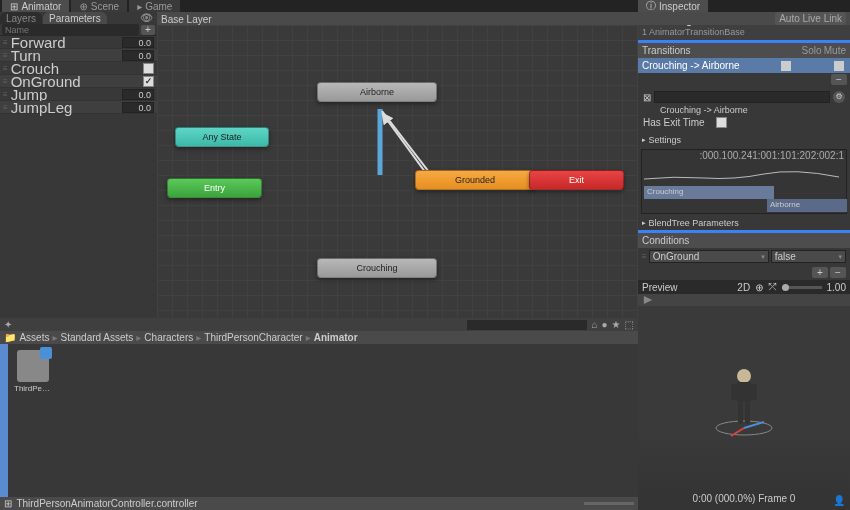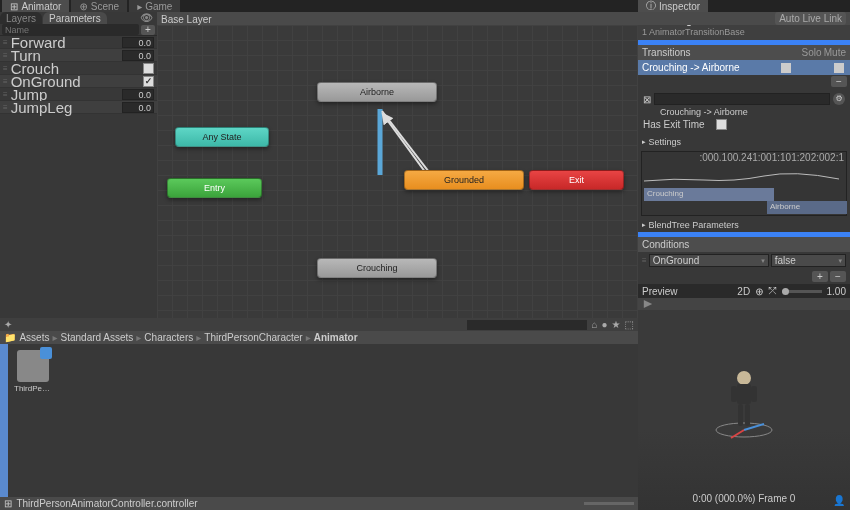--- a/index.html
+++ b/index.html
@@ -35,21 +35,21 @@
 .node.red{background:linear-gradient(#e84444,#c82828);color:#fff}
 .path-text{position:absolute;bottom:1px;right:4px;font-size:8px;color:#aaa;font-style:italic}
 svg.edges{position:absolute;inset:13px 0 12px 0;pointer-events:none}
 .inspector{position:absolute;right:0;top:0;width:212px;height:510px;background:#383838;display:flex;flex-direction:column}
 .insp-tab{height:12px;background:#232323;display:flex}
 .insp-tab .tab{background:#4d4d4d;color:#ccc}
 .insp-header{background:#3f3f3f;padding:3px 4px;display:flex;flex-direction:column;gap:1px;position:relative}
 .insp-title{color:#ccc;font-size:10px;font-weight:bold}
 .insp-sub{color:#999;font-size:9px}
 .insp-gear{position:absolute;right:4px;top:3px;color:#aaa;font-size:10px}
-.section-hdr{background:#4d4d4d;color:#ccc;font-size:9px;padding:2px 4px;display:flex;align-items:center;border-top:5px solid #3b82f6}
+.section-hdr{background:#4d4d4d;color:#ccc;font-size:9px;padding:2px 4px;display:flex;align-items:center;border-top:3px solid #3b82f6}
 .section-hdr .right{margin-left:auto;color:#999;font-size:8px}
 .trans-row{background:#5a7aa8;color:#fff;padding:2px 4px;font-size:9px;display:flex;align-items:center}
 .trans-row .ck{width:10px;height:10px;background:#ccc;margin-left:auto;margin-right:2px}
 .minus-row{display:flex;justify-content:flex-end;padding:1px 3px}
 .minus-btn{width:16px;height:11px;background:#555;color:#ccc;text-align:center;line-height:11px;border-radius:2px}
 .insp-body{padding:3px 5px;color:#ccc;font-size:9px}
 .field-row{display:flex;align-items:center;padding:2px 0;gap:3px}
 .field-input{flex:1;background:#2a2a2a;border:1px solid #222;height:12px;color:#ccc;padding:0 3px}
 .circle-btn{width:12px;height:12px;border-radius:50%;background:#555;color:#ccc;text-align:center;line-height:12px;font-size:8px}
 .timeline{height:65px;background:#353535;margin:2px 3px;border:1px solid #222;position:relative}
@@ -168,21 +168,21 @@
       <line x1="105" y1="170" x2="247" y2="170" stroke="#c88a3a" stroke-width="2" marker-end="url(#ah)"></line>
       <line x1="223" y1="84" x2="223" y2="256" stroke="#5aa7d8" stroke-width="5"></line>
       <line x1="225" y1="86" x2="282" y2="160" stroke="#ddd" stroke-width="2" marker-end="url(#ah)"></line>
       <line x1="282" y1="166" x2="228" y2="92" stroke="#ddd" stroke-width="2" marker-end="url(#ah)"></line>
       <line x1="225" y1="253" x2="282" y2="178" stroke="#ddd" stroke-width="2" marker-end="url(#ah)"></line>
       <line x1="282" y1="172" x2="228" y2="247" stroke="#ddd" stroke-width="2" marker-end="url(#ah)"></line>
     </svg>
     <div class="node gray" style="left:160px;top:70px;width:120px">Airborne</div>
     <div class="node teal" style="left:18px;top:115px;width:94px">Any State</div>
     <div class="node green" style="left:10px;top:166px;width:95px">Entry</div>
-    <div class="node orange" style="left:247px;top:158px;width:120px">Grounded</div>
+    <div class="node orange" style="left:258px;top:158px;width:120px">Grounded</div>
     <div class="node red" style="left:372px;top:158px;width:95px">Exit</div>
     <div class="node gray" style="left:160px;top:246px;width:120px">Crouching</div>
     <div class="path-text">Standard Assets/Characters/ThirdPersonCharacter/Animator/ThirdPersonAnimatorController.controller</div>
   </div>
 </div>
 
 <div class="bottom">
   <div class="bot-tools">
     <span style="color:#aaa">✦</span>
     <input placeholder="" style="">

